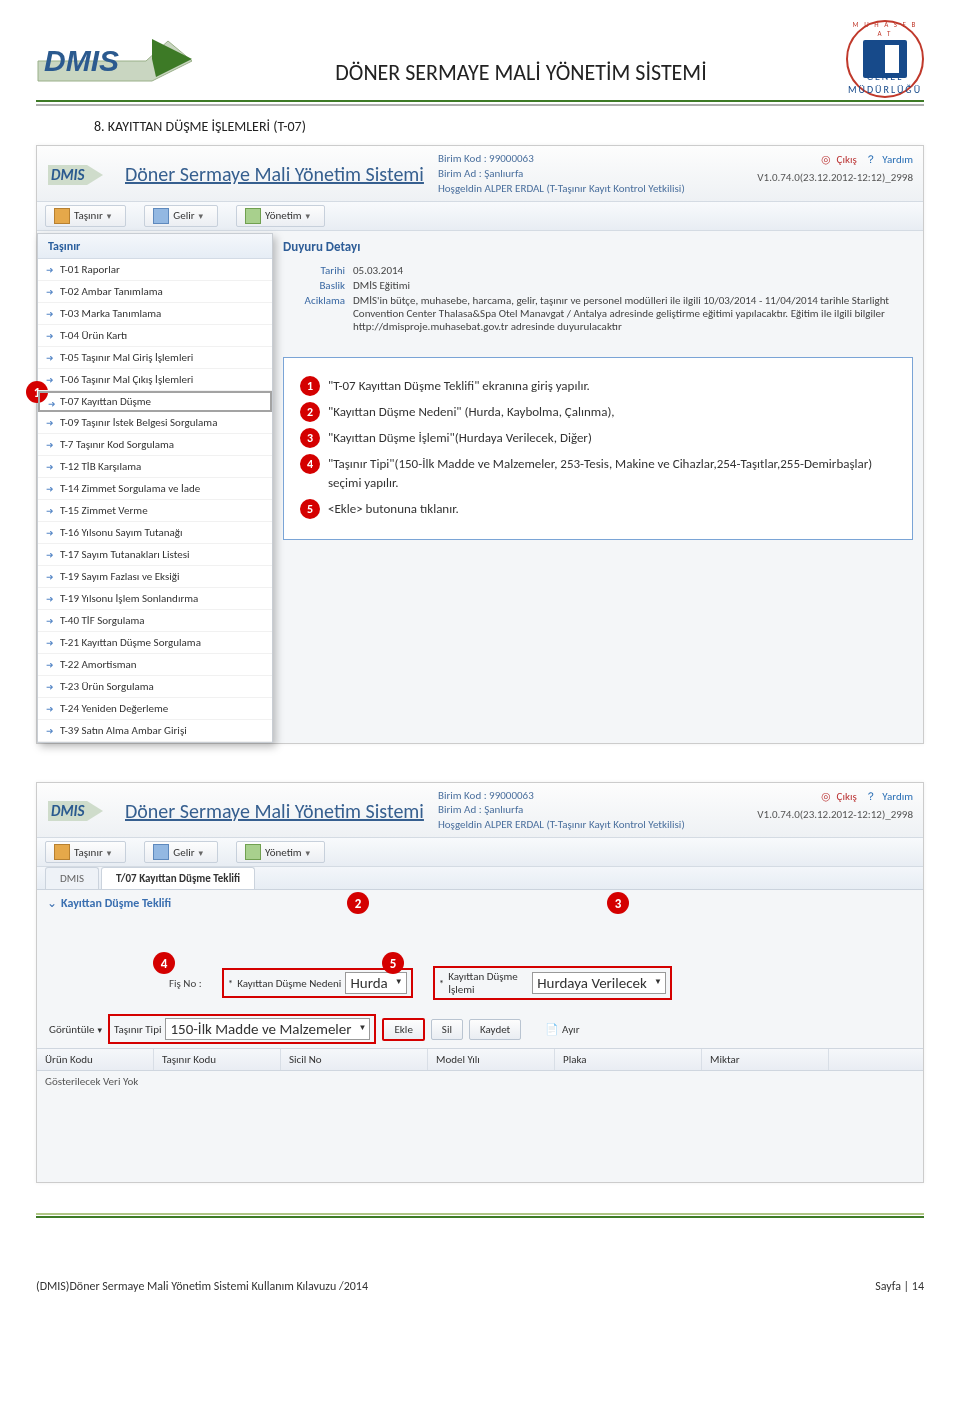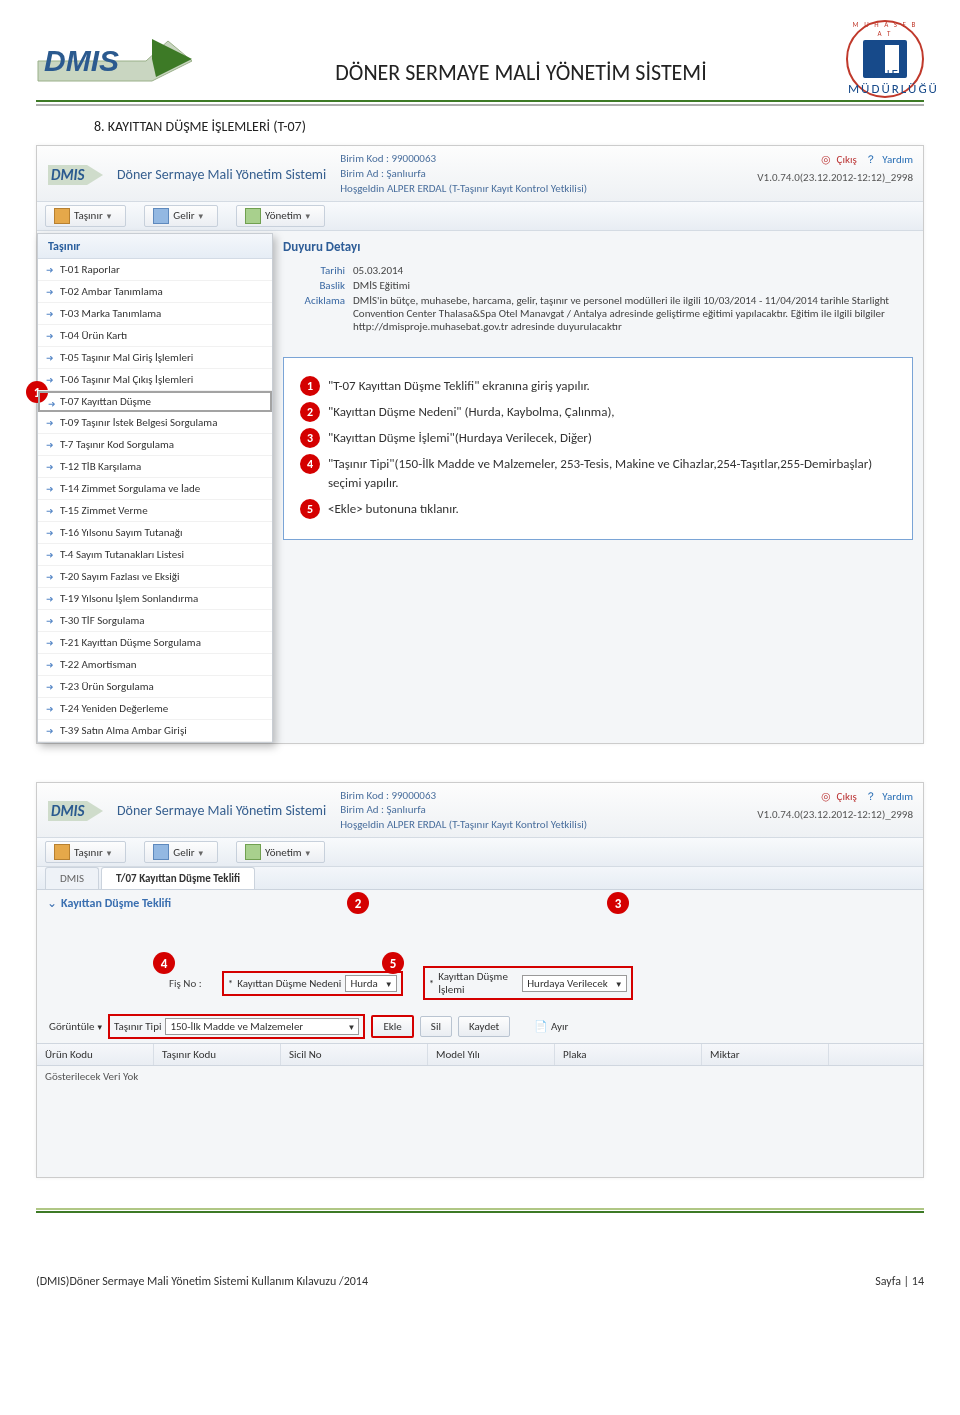--- a/index.html
+++ b/index.html
@@ -4,29 +4,29 @@
 <style>
   body { margin:0; font-family: Calibri, Arial, sans-serif; background:#fff; color:#222; width:960px; }
   .page { padding: 20px 36px 10px 36px; }
   .header-row { display:flex; align-items:center; justify-content:space-between; margin-bottom:2px;}
   .logo-left { display:flex; align-items:center; }
   .page-title { font-size:22px; text-align:center; flex:1; padding-top:26px; }
   .muhasebat-circle { width:74px; height:74px; border-radius:50%; border:2px solid #c0392b; display:flex; align-items:center; justify-content:center; position:relative;}
   .muhasebat-inner { width:44px; height:38px; background:#174a8a; border-radius:2px; position:relative; }
   .muhasebat-inner::after{content:''; position:absolute; width:14px; height:28px; background:#fff; left:22px; top:5px;}
   .muhasebat-text { position:absolute; font-size:7px; color:#c0392b; top:-2px; text-align:center; width:100%; letter-spacing:2px;}
-  .muhasebat-text2 { position:absolute; font-size:13px; color:#174a8a; bottom:0px; text-align:center; width:100%; letter-spacing:2px;}
+  .muhasebat-text2 { position:absolute; font-size:10px; color:#174a8a; bottom:0px; text-align:center; width:100%; letter-spacing:2px;}
   .rule-wrap { margin-top:2px; }
   .rule1 { height:2px; background:#3d7a26; }
   .rule2 { height:2px; background:#b0b0b0; margin-top:2px; }
   .section-heading { font-size:14px; margin:12px 0 10px 58px; }
   .sc-caps { font-variant: small-caps; }
   .screenshot { border:1px solid #ccc; box-shadow: 0 0 4px rgba(0,0,0,.06); background:#f4f6f8; font-size:11px; color:#333;}
   .app-header { display:flex; align-items:center; padding:6px 10px 4px 10px; background:linear-gradient(#fdfdfd,#eef1f4); position:relative;}
-  .app-title { font-size:14px; color:#365f8f; margin-left:10px; flex:0 0 auto;}
+  .app-title { font-size:20px; color:#365f8f; margin-left:18px; flex:0 0 auto;text-decoration:underline;}
   .app-info { font-size:11px; color:#4a6f9d; margin-left:14px; line-height:1.35;}
   .app-right { position:absolute; right:10px; top:6px; text-align:right; font-size:11px; color:#555;}
   .app-right .links span { margin-left:6px;}
   .toolbar { background:linear-gradient(#f8fafc,#e8edf3); border-top:1px solid #d4dbe3; border-bottom:1px solid #d4dbe3; padding:3px 8px; display:flex; gap:18px;}
   .toolbar-btn { background:linear-gradient(#fdfdfd,#ebeef3); border:1px solid #c7d0db; border-radius:2px; padding:2px 14px 2px 8px; display:inline-flex; align-items:center; gap:4px; font-size:11px; color:#333;}
   .toolbar-btn .caret { font-size:9px; color:#666;}
   .icon-sq { width:14px; height:14px; background:#e5a84a; border:1px solid #b78030; display:inline-block;}
   .icon-sq.blue{ background:#93b8e2; border-color:#5e89bd;}
   .icon-sq.green{ background:#a8d08d; border-color:#70a050;}
   .content-row { display:flex; }
@@ -49,21 +49,21 @@
   
   .tabstrip { background:linear-gradient(#f3f6fa,#e7edf4); border-bottom:1px solid #cbd3dd; padding-left:8px; display:flex;}
   .tabstrip .tab { padding:4px 14px; font-size:11px; border:1px solid #cbd3dd; border-bottom:none; background:#fff; margin-right:2px; border-top-left-radius:3px; border-top-right-radius:3px;}
   .tabstrip .tab.inactive { background:#eef2f7; color:#666;}
   .panel-hdr { display:flex; align-items:center; padding:6px 10px; font-size:12px;}
   .panel-hdr .chev { color:#3a6fb0; margin-right:4px;}
   .panel-hdr .pt { color:#3a6fb0; font-weight:bold;}
   .filter-area { padding:2px 12px 10px 12px; font-size:11px; display:flex; gap:20px; flex-wrap:wrap; align-items:center;margin-top:48px;}
   .fld { display:inline-flex; align-items:center; gap:4px;}
   .fld .lbl { color:#444;}
-  .select { border:1px solid #999; background:#fff; padding:1px 18px 1px 4px; font-size:11px; position:relative; display:inline-block;}
+  .select { border:1px solid #999; background:#fff; padding:1px 18px 1px 4px; font-size:15px; position:relative; display:inline-block;}
   .select::after{content:'▼'; font-size:8px; position:absolute; right:3px; top:3px; color:#333;}
   .redbox { border:2px solid #d40000; padding:2px 4px; display:inline-flex; align-items:center; gap:4px;}
   .btnbar { display:flex; gap:6px; align-items:center; margin:4px 12px;}
   .btn-s { background:linear-gradient(#fdfdfd,#e9edf2); border:1px solid #b9c4d1; padding:3px 10px; font-size:11px; border-radius:2px;}
   .btn-s.hl { border:2px solid #d40000;}
   .btn-link { border:none; background:none; font-size:11px; color:#333; display:inline-flex; align-items:center; gap:3px;}
   .grid { margin:2px 0 0 0;}
   .grid-head { display:flex; background:linear-gradient(#f5f7fa,#e9edf3); border-top:1px solid #cfd6df; border-bottom:1px solid #cfd6df;}
   .grid-head div { padding:4px 8px; font-size:11px; border-right:1px solid #d8dee6;}
   .col1{width:100px;} .col2{width:110px;} .col3{width:130px;} .col4{width:110px;} .col5{width:130px;} .col6{width:110px;}
@@ -161,24 +161,24 @@
               <div class="dropdown-item">T-04 Ürün Kartı</div>
               <div class="dropdown-item">T-05 Taşınır Mal Giriş İşlemleri</div>
               <div class="dropdown-item">T-06 Taşınır Mal Çıkış İşlemleri</div>
               <div class="dropdown-item hl">T-07 Kayıttan Düşme</div>
               <div class="dropdown-item">T-09 Taşınır İstek Belgesi Sorgulama</div>
               <div class="dropdown-item">T-7 Taşınır Kod Sorgulama</div>
               <div class="dropdown-item">T-12 TİB Karşılama</div>
               <div class="dropdown-item">T-14 Zimmet Sorgulama ve İade</div>
               <div class="dropdown-item">T-15 Zimmet Verme</div>
               <div class="dropdown-item">T-16 Yılsonu Sayım Tutanağı</div>
-              <div class="dropdown-item">T-4 Sayım Tutanakları Listesi</div>
-              <div class="dropdown-item">T-20 Sayım Fazlası ve Eksiği</div>
+              <div class="dropdown-item">T-17 Sayım Tutanakları Listesi</div>
+              <div class="dropdown-item">T-19 Sayım Fazlası ve Eksiği</div>
               <div class="dropdown-item">T-19 Yılsonu İşlem Sonlandırma</div>
-              <div class="dropdown-item">T-30 TİF Sorgulama</div>
+              <div class="dropdown-item">T-40 TİF Sorgulama</div>
               <div class="dropdown-item">T-21 Kayıttan Düşme Sorgulama</div>
               <div class="dropdown-item">T-22 Amortisman</div>
               <div class="dropdown-item">T-23 Ürün Sorgulama</div>
               <div class="dropdown-item">T-24 Yeniden Değerleme</div>
               <div class="dropdown-item">T-39 Satın Alma Ambar Girişi</div>
             </div>
         </div>
 
         <div class="right-area">
           <div class="duyuru-title">Duyuru Detayı</div>

